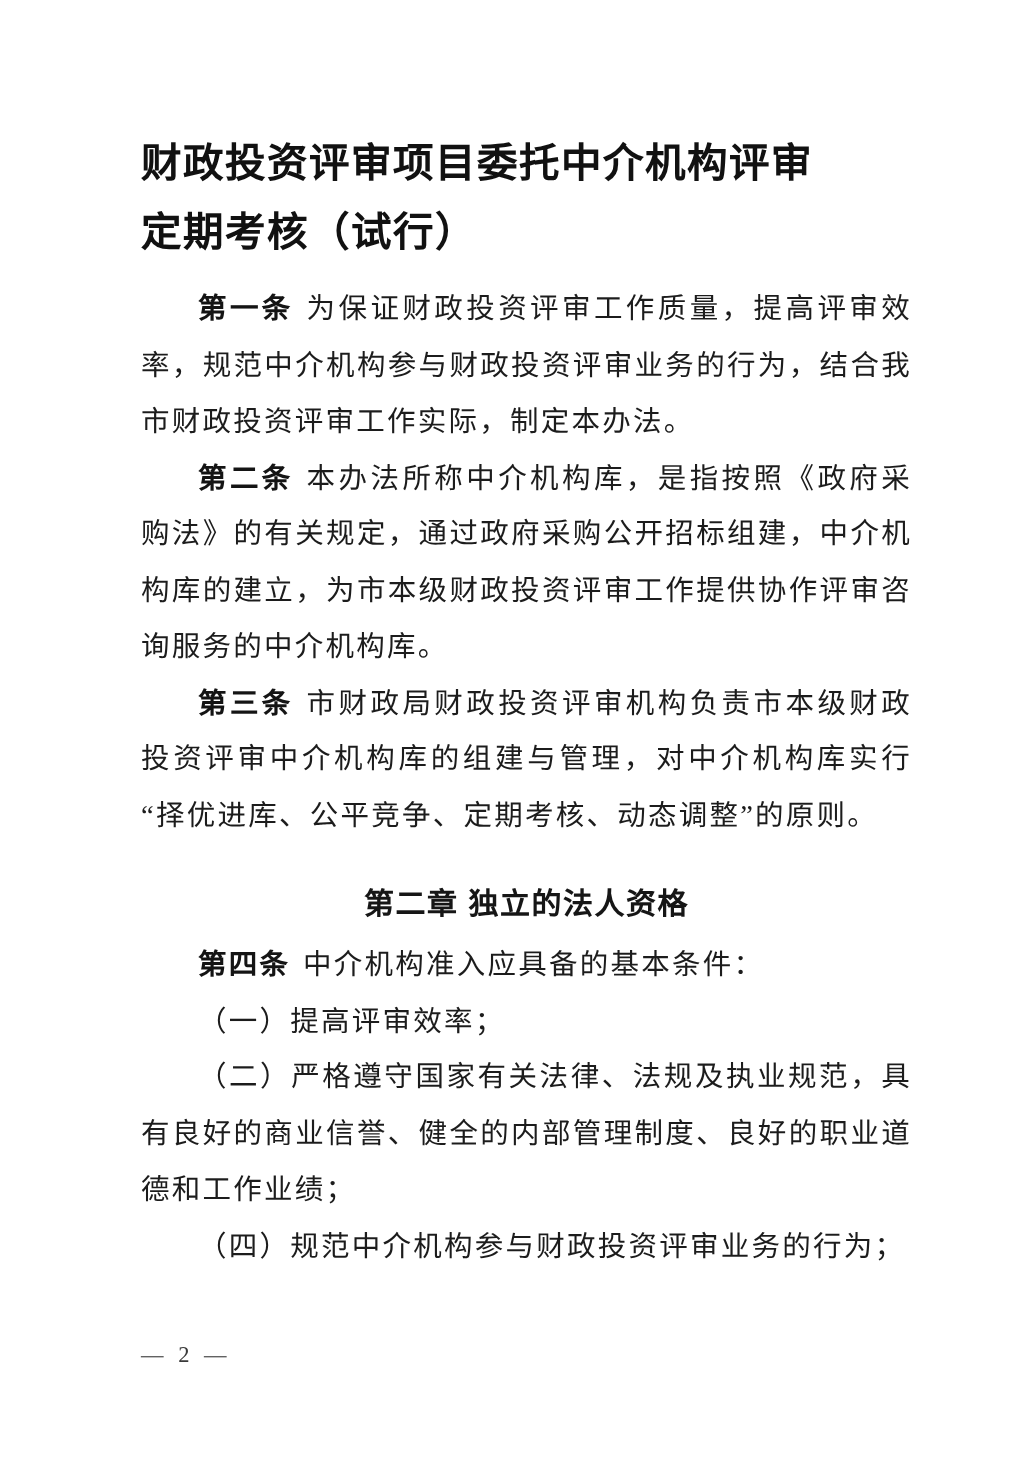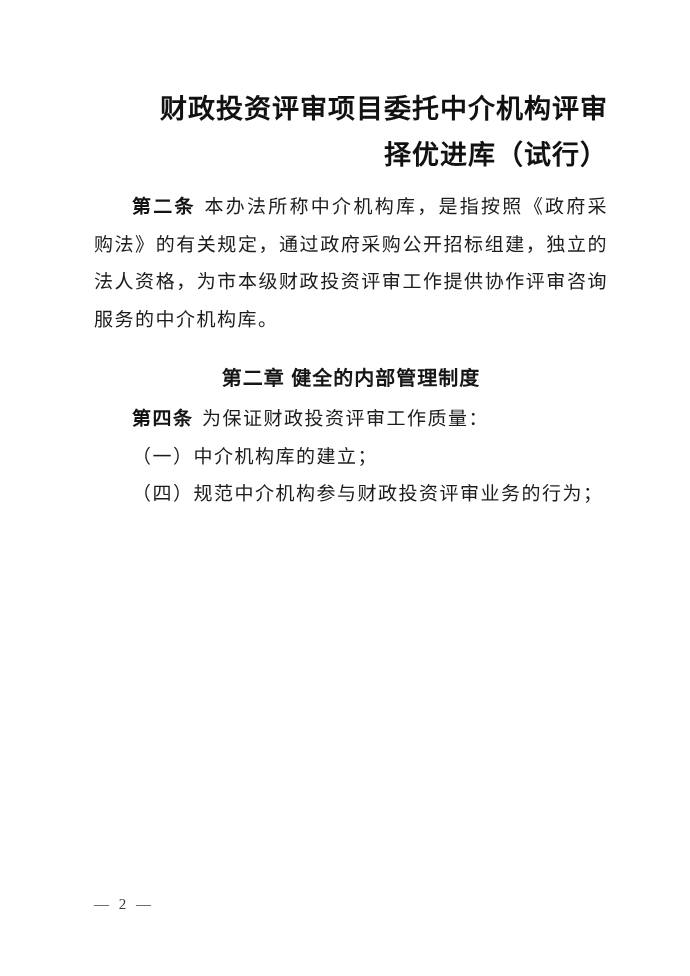--- a/index.html
+++ b/index.html
@@ -13,21 +13,21 @@
     height: 976px;
     background: #ffffff;
     box-sizing: border-box;
     padding: 86px 82px 0 94px;
     color: #1c1c1c;
     font-family: "Liberation Serif", serif;
     overflow: hidden;
   }
   .doc-title {
     margin: 0 0 10px 0;
-    text-align: right;
+    text-align: left;
     font-family: "Liberation Sans", sans-serif;
     font-weight: bold;
     font-size: 27px;
     line-height: 46px;
     color: #111111;
     letter-spacing: 1px;
   }
   .doc-title .title-line {
     display: block;
   }
@@ -66,34 +66,41 @@
     font-family: "Liberation Serif", serif;
   }
 </style>
 </head>
 <body>
 
 <div class="page">
 
   <h1 class="doc-title">
     <span class="title-line">财政投资评审项目委托中介机构评审</span>
-    <span class="title-line">择优进库（试行）</span>
+    <span class="title-line">定期考核（试行）</span>
   </h1>
 
 
+  <p class="article">
+    <span class="article-label">第一条</span><span class="article-text">为保证财政投资评审工作质量，提高评审效率，规范中介机构参与财政投资评审业务的行为，结合我市财政投资评审工作实际，制定本办法。</span>
+  </p>
 
   <p class="article">
-    <span class="article-label">第二条</span><span class="article-text">本办法所称中介机构库，是指按照《政府采购法》的有关规定，通过政府采购公开招标组建，独立的法人资格，为市本级财政投资评审工作提供协作评审咨询服务的中介机构库。</span>
+    <span class="article-label">第二条</span><span class="article-text">本办法所称中介机构库，是指按照《政府采购法》的有关规定，通过政府采购公开招标组建，中介机构库的建立，为市本级财政投资评审工作提供协作评审咨询服务的中介机构库。</span>
   </p>
 
+  <p class="article">
+    <span class="article-label">第三条</span><span class="article-text">市财政局财政投资评审机构负责市本级财政投资评审中介机构库的组建与管理，对中介机构库实行“择优进库、公平竞争、定期考核、动态调整”的原则。</span>
+  </p>
 
-  <h2 class="chapter-heading">第二章 健全的内部管理制度</h2>
+  <h2 class="chapter-heading">第二章 独立的法人资格</h2>
 
   <p class="article">
-    <span class="article-label">第四条</span><span class="article-text">为保证财政投资评审工作质量：</span>
+    <span class="article-label">第四条</span><span class="article-text">中介机构准入应具备的基本条件：</span>
   </p>
 
-  <p class="list-item">（一）中介机构库的建立；</p>
+  <p class="list-item">（一）提高评审效率；</p>
+  <p class="list-item">（二）严格遵守国家有关法律、法规及执业规范，具有良好的商业信誉、健全的内部管理制度、良好的职业道德和工作业绩；</p>
   <p class="list-item">（四）规范中介机构参与财政投资评审业务的行为；</p>
 
   <div class="page-footer">— 2 —</div>
 
 </div>
 
 </body></html>

